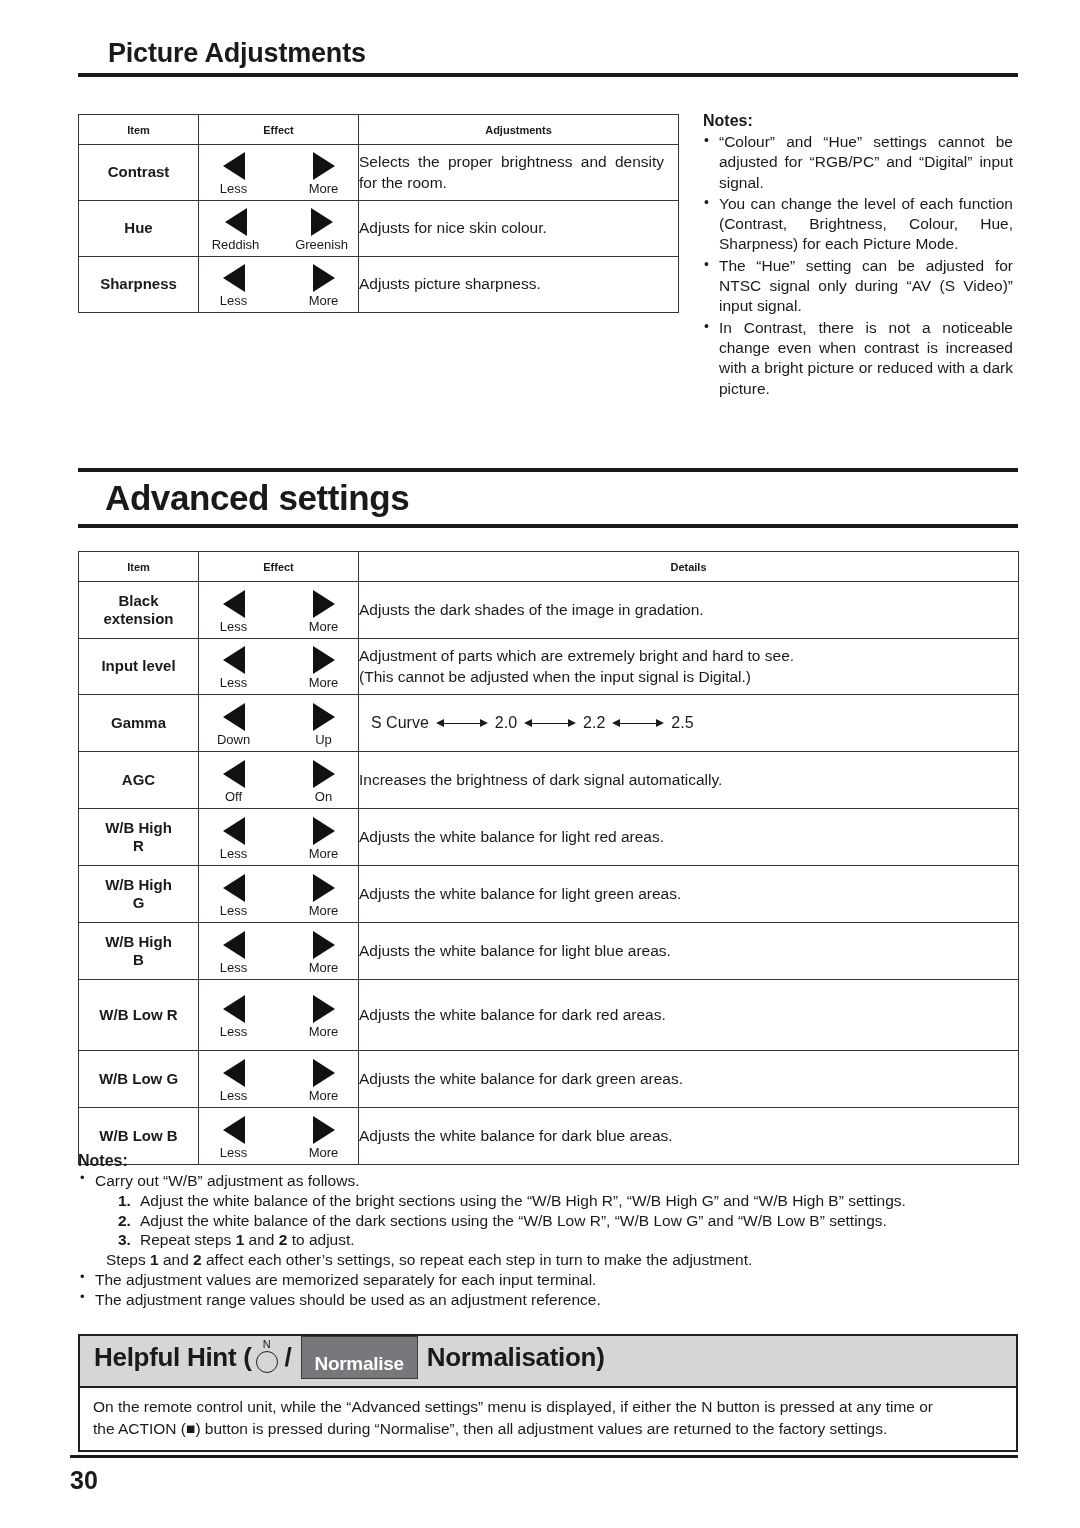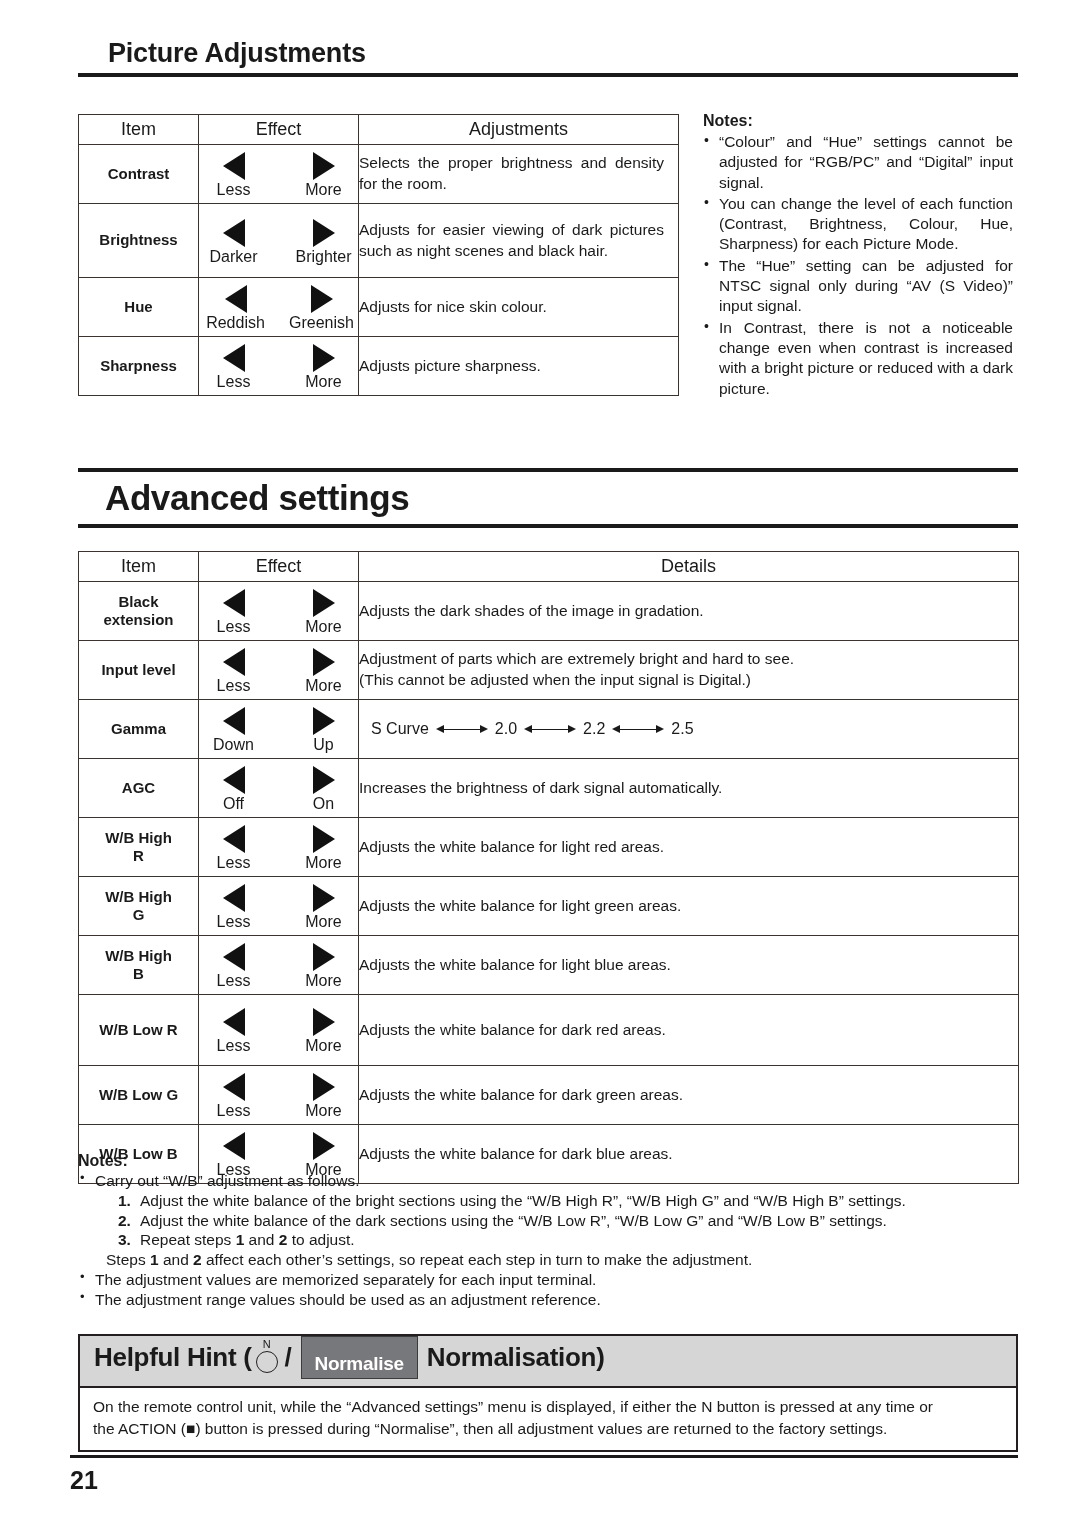--- a/index.html
+++ b/index.html
@@ -49,22 +49,22 @@
     border-collapse: collapse;
     position: absolute;
     table-layout: fixed;
   }
   table.doc td, table.doc th {
     border: 1.5px solid #3a3330;
     padding: 0;
     vertical-align: middle;
   }
   table.doc th {
-    font-size: 18px;
-    font-weight: normal;
+    font-size: 11px;
+    font-weight: bold;
     text-align: center;
     height: 30px;
   }
   .cell-item {
     text-align: center;
     font-size: 15px;
     font-weight: bold;
     line-height: 1.22;
     padding: 4px 2px;
   }
@@ -103,21 +103,21 @@
     border-top: 14px solid transparent;
     border-bottom: 14px solid transparent;
     border-right: 22px solid #111111;
   }
   .tri.right {
     border-top: 14px solid transparent;
     border-bottom: 14px solid transparent;
     border-left: 22px solid #111111;
   }
   .arrowlabel {
-    font-size: 16px;
+    font-size: 13px;
     font-weight: normal;
     margin-top: 2px;
     line-height: 1;
     white-space: nowrap;
   }
 
   
   .gamma {
     display: flex;
     align-items: center;
@@ -333,36 +333,20 @@
             </span>
             <span class="arrowbox">
               <span class="tri right"></span>
               <span class="arrowlabel">More</span>
             </span>
           </div>
         </td>
         <td class="cell-detail justify">Selects the proper brightness and density for the room.</td>
       </tr>
 
-      <tr style="height:74px;">
-        <td class="cell-item">Brightness</td>
-        <td>
-          <div class="effect">
-            <span class="arrowbox">
-              <span class="tri left"></span>
-              <span class="arrowlabel">Darker</span>
-            </span>
-            <span class="arrowbox">
-              <span class="tri right"></span>
-              <span class="arrowlabel">Brighter</span>
-            </span>
-          </div>
-        </td>
-        <td class="cell-detail justify">Adjusts for easier viewing of dark pictures such as night scenes and black hair.</td>
-      </tr>
 
 
       <tr style="height:55px;">
         <td class="cell-item">Hue</td>
         <td>
           <div class="effect wide">
             <span class="arrowbox">
               <span class="tri left"></span>
               <span class="arrowlabel">Reddish</span>
             </span>
@@ -666,15 +650,15 @@
     </div>
     <div class="hint-body">
       <div>On the remote control unit, while the “Advanced settings” menu is displayed, if either the N button is pressed at any time or</div>
       <div>
         <span>the ACTION (</span><span>■</span><span>) button is pressed during “Normalise”, then all adjustment values are returned to the factory settings.</span>
       </div>
     </div>
   </div>
 
   <div class="footer-rule"></div>
-  <div class="pageno">21</div>
+  <div class="pageno">30</div>
 
 </div>
 
 </body></html>

